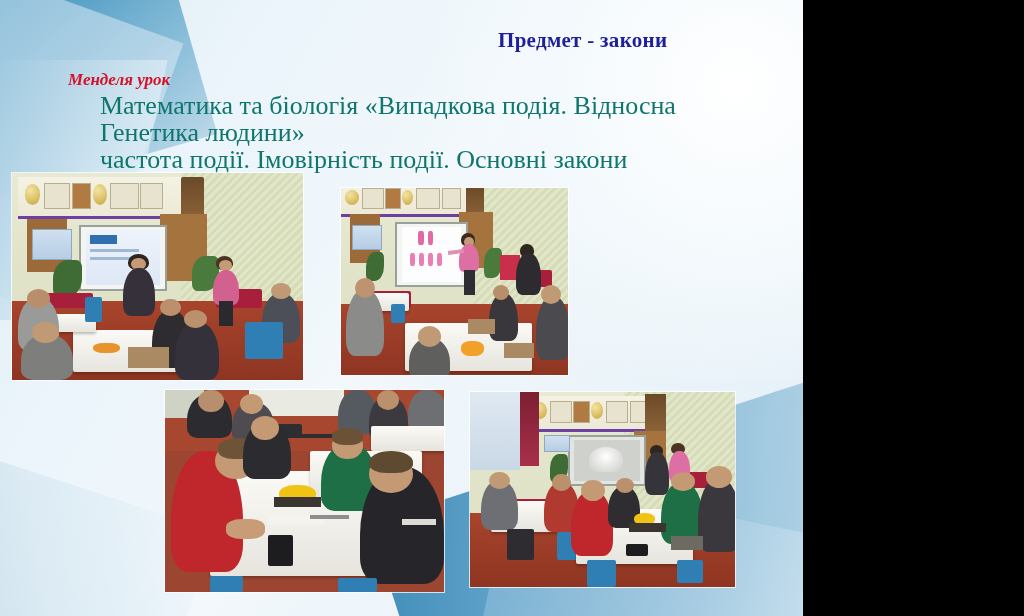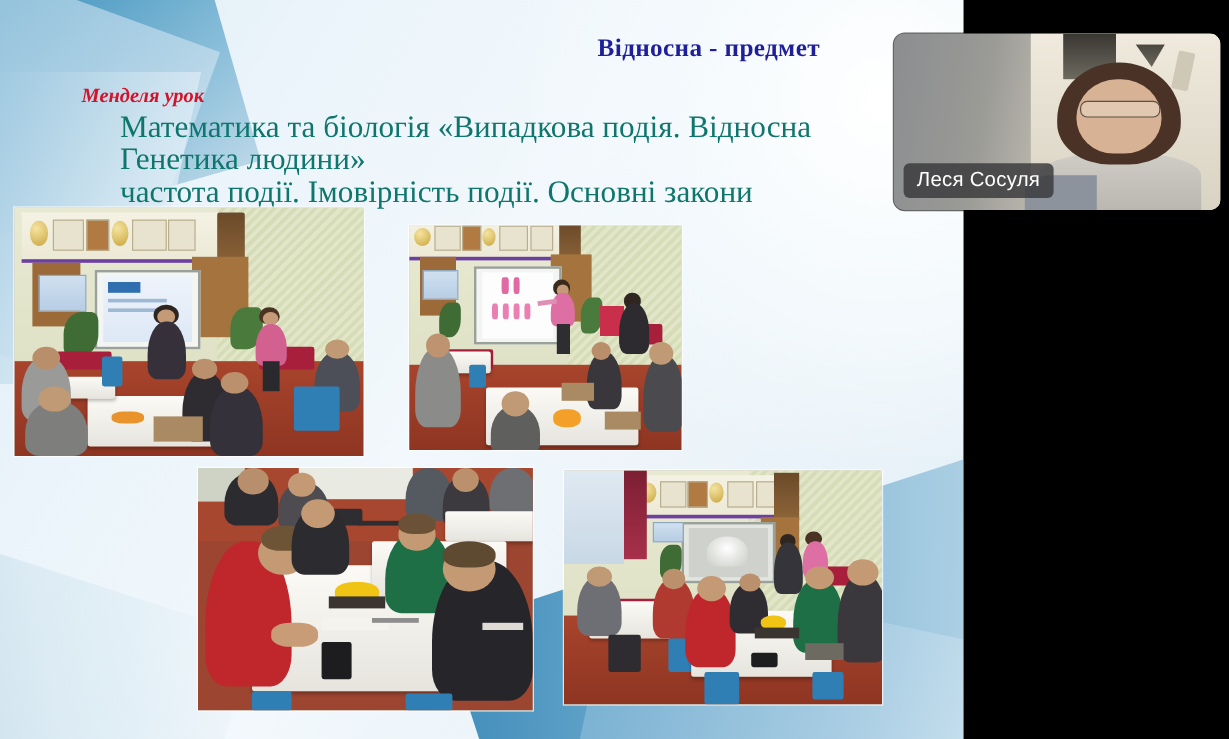--- a/index.html
+++ b/index.html
@@ -118,21 +118,21 @@
   <div id="slide">
     <div class="bg-base"></div>
     <div class="wedge-tl"></div>
     <div class="wedge-tl2"></div>
     <div class="wedge-tl3"></div>
     <div class="sweep-r"></div>
     <div class="wedge-bl"></div>
     <div class="wedge-br"></div>
     <div class="wedge-br2"></div>
 
-    <div class="slide-title">Відносна  - предмет</div>
+    <div class="slide-title">Предмет  - закони</div>
     <div class="lesson-kicker">Менделя урок</div>
 
     <div class="lesson-body">
       <span>Математика та біологія «Випадкова подія. Відносна</span>
       <span>Генетика людини»</span>
       <span>частота події.  Імовірність події. Основні закони Менделя.</span>
     </div>
 
     <div class="photo" style="left:12px;top:173px;width:291px;height:207px;">
       <div class="scene">
@@ -364,27 +364,14 @@
         <div class="chair" style="left:44%;top:86%;width:11%;height:14%;"></div>
         <div class="chair" style="left:78%;top:86%;width:10%;height:12%;"></div>
       </div>
     </div>
 
     <div class="page-number">15</div>
   </div>
 
   <div id="rightpanel"></div>
 
-  <div id="video-tile">
-    <div class="vbg"></div>
-    <div class="vwall"></div>
-    <div class="vposter"></div>
-    <div class="vmark"></div>
-    <div class="vhook"></div>
-    <div class="vbody"></div>
-    <div class="vshoulder"></div>
-    <div class="vhair"></div>
-    <div class="vface"></div>
-    <div class="vglass"></div>
-    <div id="name-chip">Леся Сосуля</div>
-  </div>
 
 </div>
 
 </body></html>

